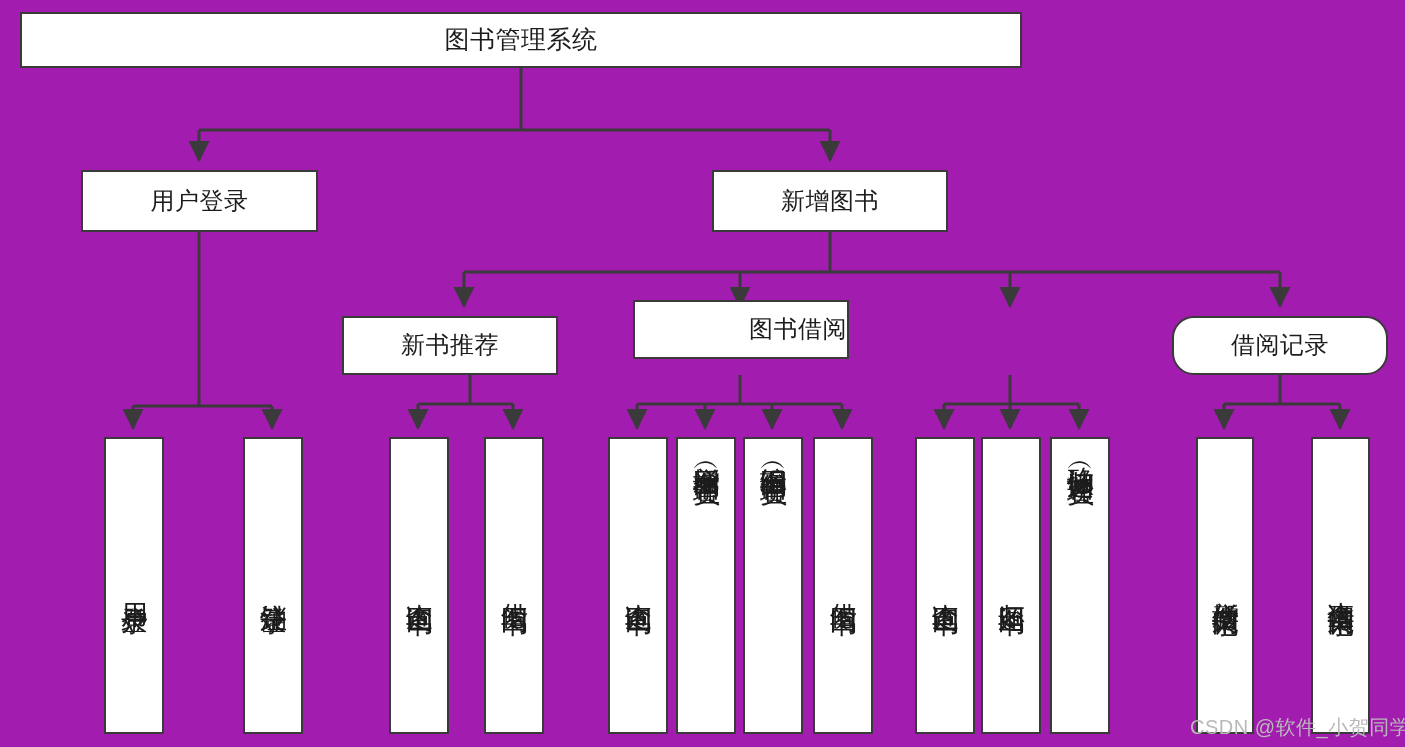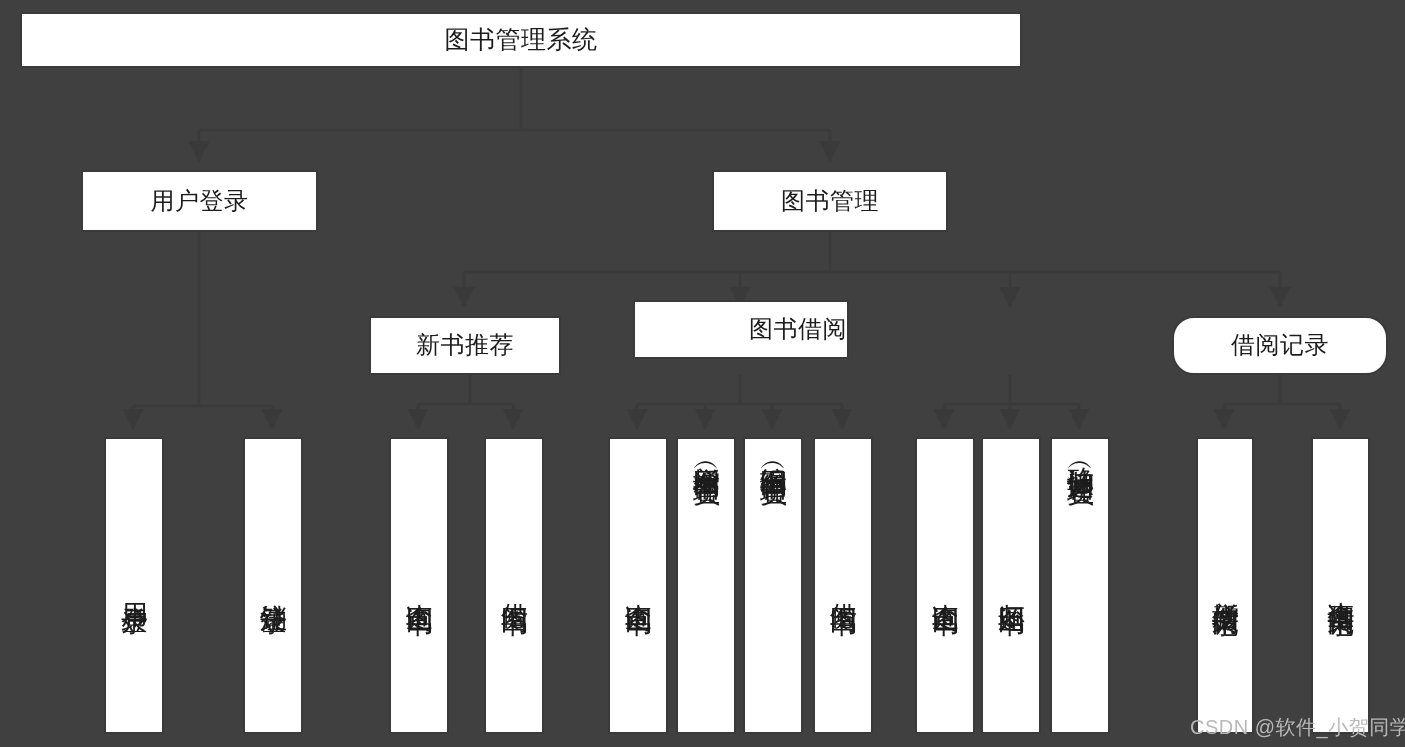--- a/index.html
+++ b/index.html
@@ -5,21 +5,21 @@
   * { box-sizing: border-box; }
   html, body {
     margin: 0; padding: 0;
     background: #ffffff;
     font-family: "Liberation Sans", "DejaVu Sans", sans-serif;
   }
   #canvas {
     position: relative;
     width: 1405px;
     height: 747px;
-    background: #404040;
+    background: #a21caf;
     overflow: hidden;
     text-decoration: underline;
   }
   svg#edges {
     position: absolute;
     left: 0; top: 0;
     width: 1405px;
     height: 747px;
     pointer-events: none;
   }
@@ -131,24 +131,24 @@
 
   <div class="node horiz root" style="left:20px; top:12px; width:1002px; height:56px;">
     <span class="node-label">图书管理系统</span>
   </div>
 
   <div class="node horiz" style="left:81px; top:170px; width:237px; height:62px;">
     <span class="node-label">用户登录</span>
   </div>
 
   <div class="node horiz" style="left:712px; top:170px; width:236px; height:62px;">
-    <span class="node-label">图书管理</span>
-  </div>
-
-  <div class="node horiz" style="left:369px; top:316px; width:192px; height:59px;">
+    <span class="node-label">新增图书</span>
+  </div>
+
+  <div class="node horiz" style="left:342px; top:316px; width:216px; height:59px;">
     <span class="node-label">新书推荐</span>
   </div>
 
   <div class="node horiz" style="left:633px; top:300px; width:216px; height:59px;justify-content:flex-end;">
     <span class="node-label">图书借阅</span>
   </div>
 
 
   <div class="node horiz" style="left:1172px; top:316px; width:216px; height:59px;border-radius:22px;">
     <span class="node-label">借阅记录</span>

